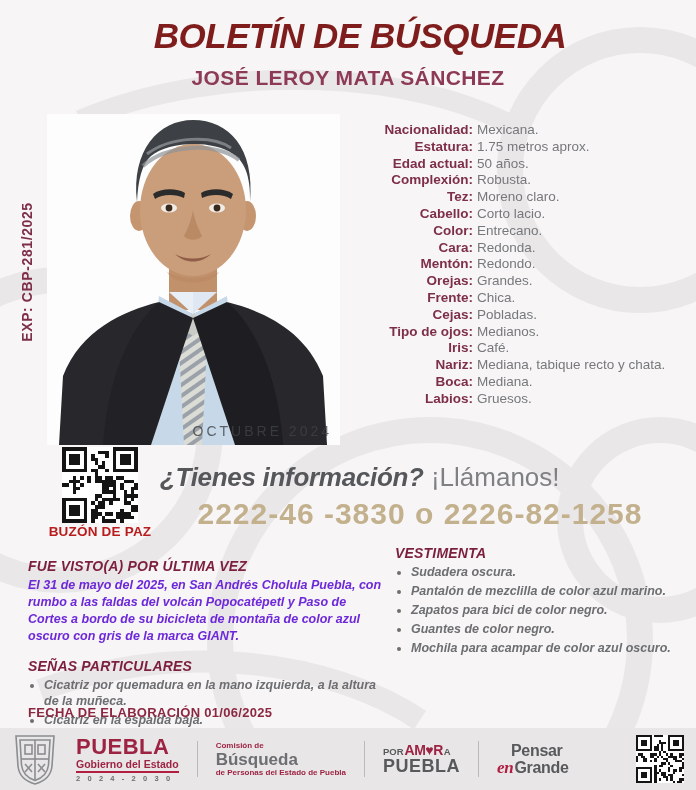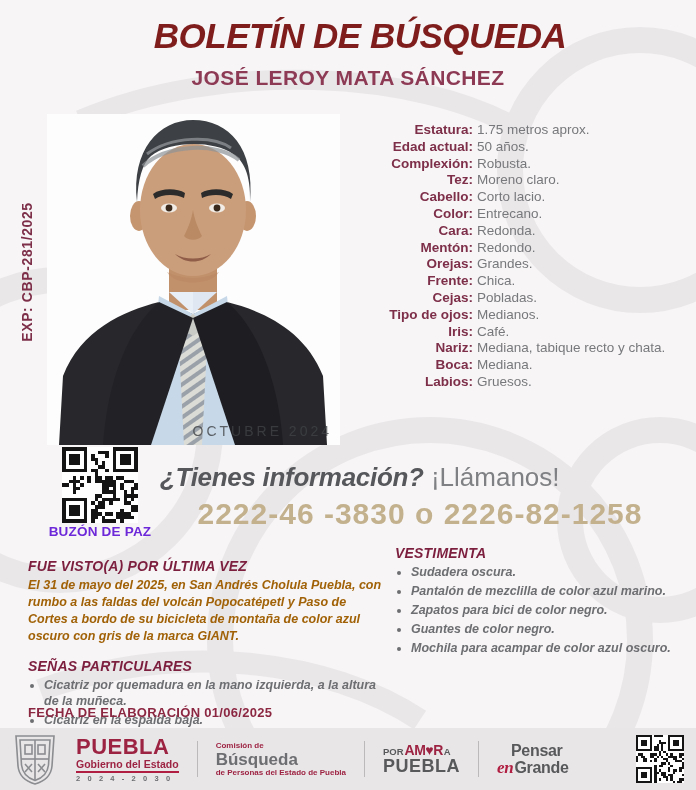--- a/index.html
+++ b/index.html
@@ -40,39 +40,39 @@
   
   .attrs{top:122px;left:345px;width:348px;font-size:13.5px;line-height:16.8px;}
   .attr-row{display:flex;}
   .attr-label{flex:none;width:128px;text-align:right;font-weight:bold;color:#7d2e48;}
   .attr-value{color:#77787b;padding-left:4px;max-width:192px;}
 
   
   .qr-main{top:447px;left:62px;width:76px;height:76px;}
   .qr-main-label{
     top:524px;left:30px;width:140px;text-align:center;
-    font-size:13.5px;font-weight:bold;color:#6d28d9;letter-spacing:0.2px;
+    font-size:13.5px;font-weight:bold;color:#b91c1c;letter-spacing:0.2px;
   }
   .question{top:462px;left:160px;width:530px;font-size:26px;white-space:nowrap;}
   .question .q-strong{font-weight:bold;font-style:italic;color:#56575a;letter-spacing:-0.3px;}
   .question .q-light{color:#7e8083;}
   .phones{
     top:497px;left:150px;width:540px;text-align:center;
     font-size:30px;font-weight:bold;color:#c3b18e;letter-spacing:1px;white-space:nowrap;
   }
 
   
   .col-left{top:558px;left:28px;width:358px;}
   .col-right{top:545px;left:395px;width:298px;}
   .section-title{
     font-size:14px;font-weight:bold;font-style:italic;color:#7c1e3e;
     margin:0 0 3px 0;letter-spacing:0.2px;
   }
   .body-text{
-    font-size:12.5px;font-weight:bold;font-style:italic;color:#a16207;
+    font-size:12.5px;font-weight:bold;font-style:italic;color:#6d28d9;
     margin:0;line-height:1.35;
   }
   .bullets{margin:2px 0 0 16px;padding:0;}
   .bullets li{
     font-size:12.5px;font-weight:bold;font-style:italic;color:#6d6e71;
     line-height:1.35;margin-bottom:2px;
   }
   .mt{margin-top:13px;}
 
   .fecha{top:705px;left:28px;font-size:13px;font-weight:bold;color:#8c2742;letter-spacing:0.3px;}
@@ -164,20 +164,24 @@
     <path d="M146,96 C144,108 140,116 137,122 C141,127 151,127 155,122 C152,116 148,108 146,96 Z" fill="#b98a64"></path>
 
     <path d="M128,140 C138,146 154,146 164,140 C154,150 138,150 128,140 Z" fill="#8f5d48"></path>
 
     <path d="M120,158 C136,166 156,166 172,158 C164,172 128,172 120,158 Z" fill="#b9855f" opacity="0.5"></path>
   </svg>
   <div class="photo-caption">OCTUBRE 2024</div>
 </div>
 
 <div class="layer attrs">
+  <div class="attr-row">
+      <span class="attr-label">Nacionalidad:</span>
+      <span class="attr-value">Mexicana.</span>
+    </div>
   <div class="attr-row">
       <span class="attr-label">Estatura:</span>
       <span class="attr-value">1.75 metros aprox.</span>
     </div>
   <div class="attr-row">
       <span class="attr-label">Edad actual:</span>
       <span class="attr-value">50 años.</span>
     </div>
   <div class="attr-row">
       <span class="attr-label">Complexión:</span>

